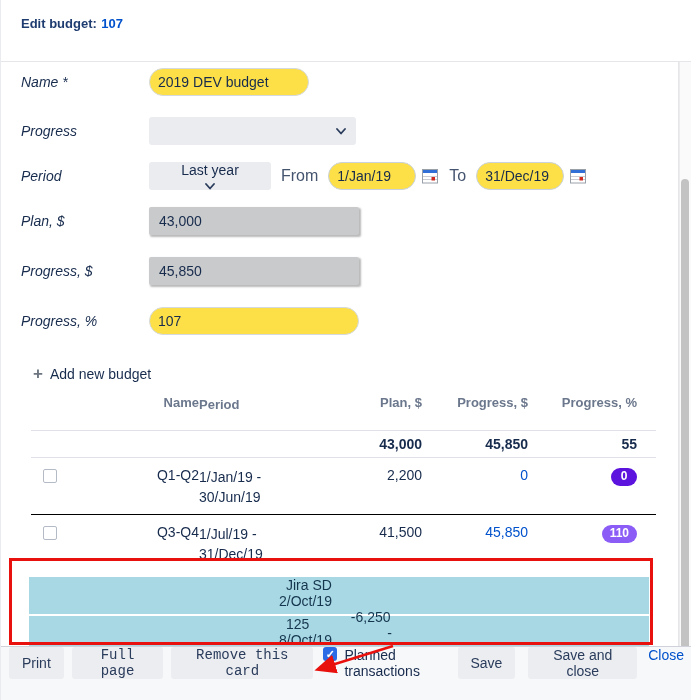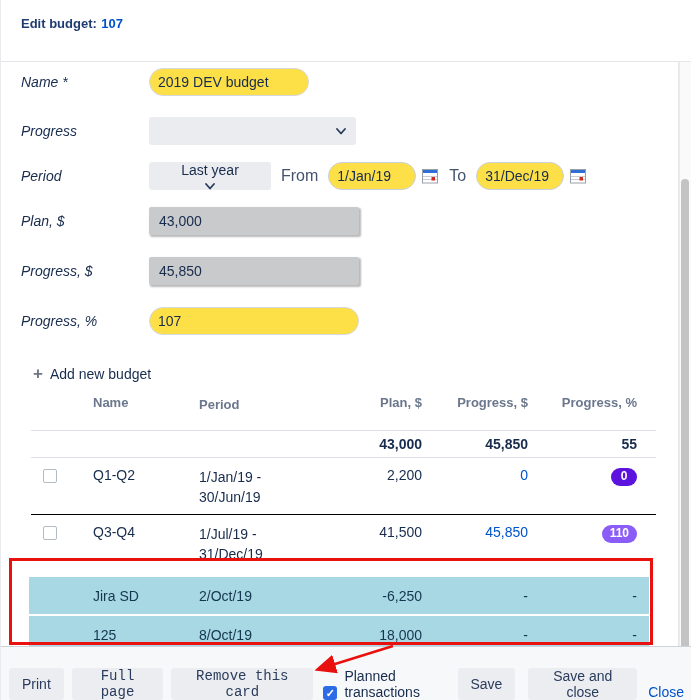--- a/index.html
+++ b/index.html
@@ -27,58 +27,58 @@
   .mini-label { font-size:16px; color:#44546f; margin:0 10px; }
   .cal-icon { width:17px; height:16px; margin-left:6px; cursor:pointer; }
   
   .add-row { display:flex; align-items:center; margin:29px 0 0 32px; height:20px; cursor:pointer; }
   .plus { color:#6e7681; font-size:17px; font-weight:bold; margin-right:7px; line-height:16px; }
   .add-label { font-size:14px; color:#172b4d; }
   
   .budget-table { margin:11px 0 0 30px; width:625px; font-size:14px; }
   .trow { display:flex; }
   .c-cb   { width:62px;  padding-left:12px; }
-  .c-name { width:106px; }
+  .c-name { width:106px;text-align:right; }
   .c-per  { width:120px; line-height:20px; }
   .c-plan { width:103px; text-align:right; }
   .c-prog { width:106px; text-align:right; }
   .c-pct  { width:128px; text-align:right; padding-right:19px; }
   .thead { color:#6b778c; font-size:13px; font-weight:bold; padding-bottom:15px; }
   .sumrow { border-top:1px solid #dfe1e6; border-bottom:1px solid #dfe1e6; height:28px;
             align-items:center; font-weight:bold; }
   .datarow { padding:9px 0 7px 0; align-items:flex-start; }
   .datarow.bordered { border-bottom:1px solid #000000; }
   .cbx { width:14px; height:14px; border:1px solid #b4bbc6; border-radius:2px; background:#fff;
          display:inline-block; margin-top:2px; cursor:pointer; }
   .linkval { color:#0052cc; cursor:pointer; }
   .badge { display:inline-block; min-width:26px; padding:2px 8px 3px 8px; border-radius:10px;
            color:#fff; font-size:12px; font-weight:bold; text-align:center; line-height:13px; }
   
   .tx-block { margin:6px 0 0 28px; width:620px; }
-  .tx-row { display:flex; align-items:center; height:37px; font-size:14px; color:#15364f; }
+  .tx-row { display:flex; align-items:center; height:37px; font-size:14px; color:#15364f;flex-direction:column; }
   .tx-row.gap { margin-top:2px; }
   .x-sp   { width:64px; }
   .x-name { width:106px; }
   .x-date { width:120px; }
   .x-plan { width:103px; text-align:right; }
   .x-prog { width:106px; text-align:right; }
   .x-pct  { width:121px; text-align:right; padding-right:12px; }
   
   .red-rect { position:absolute; left:8px; top:558px; width:644px; height:87px;
               border:3px solid #e8110d; pointer-events:none; z-index:6; }
   .arrow-svg { position:absolute; left:280px; top:632px; width:180px; height:60px;
                pointer-events:none; z-index:7; }
   
   .scroll-track { position:absolute; right:0; top:62px; width:12px; height:584px;
                   background:#fafafa; border-left:1px solid #ececec; }
   .scroll-thumb { position:absolute; right:2px; top:117px; width:8px; height:513px;
                   background:#c3c3c3; border-radius:4px; cursor:grab; }
   
   .footer { position:absolute; left:0; bottom:0; width:691px; height:54px; background:#f7f8fa;
-            border-top:1px solid #cfd3d9; display:flex; align-items:flex-end; padding:0 8px; }
+            border-top:1px solid #cfd3d9; display:flex; align-items:flex-start; padding:0 8px; }
   .btn { background:#ecedf0; border:none; border-radius:3px; height:32px; padding:0 13px;
          font-family:"Liberation Sans",sans-serif; font-size:14px; color:#2a3c5c; cursor:pointer; }
   .fgap { margin-left:8px;font-family:Liberation Mono, monospace; }
   .chk-checked { width:14px; height:14px; background:#2b6be6; border-radius:3px; color:#fff;
                  font-size:11px; font-weight:bold; display:flex; align-items:center;
                  justify-content:center; margin-left:10px; cursor:pointer; flex:none; }
   .chk-label { font-size:14px; color:#172b4d; margin-left:7px; }
   .spacer { flex:1; }
   .close-link { font-size:14px; color:#0052cc; margin-left:11px; cursor:pointer; background:none; border:none;
                 font-family:"Liberation Sans",sans-serif; }

